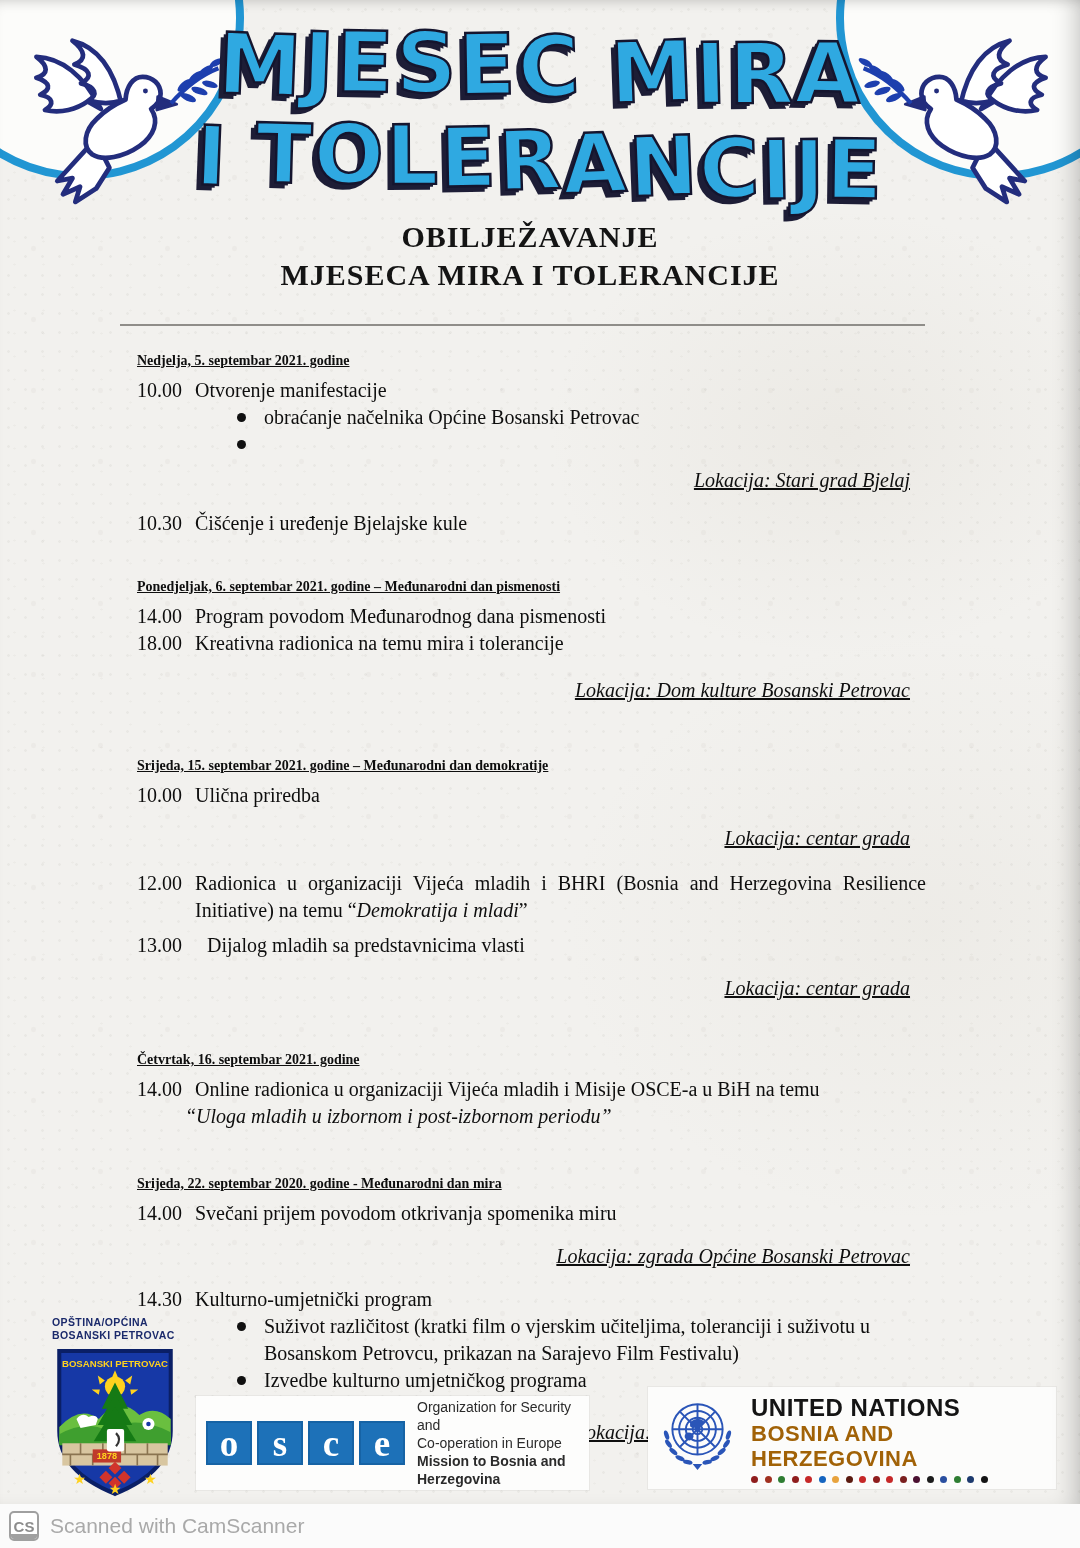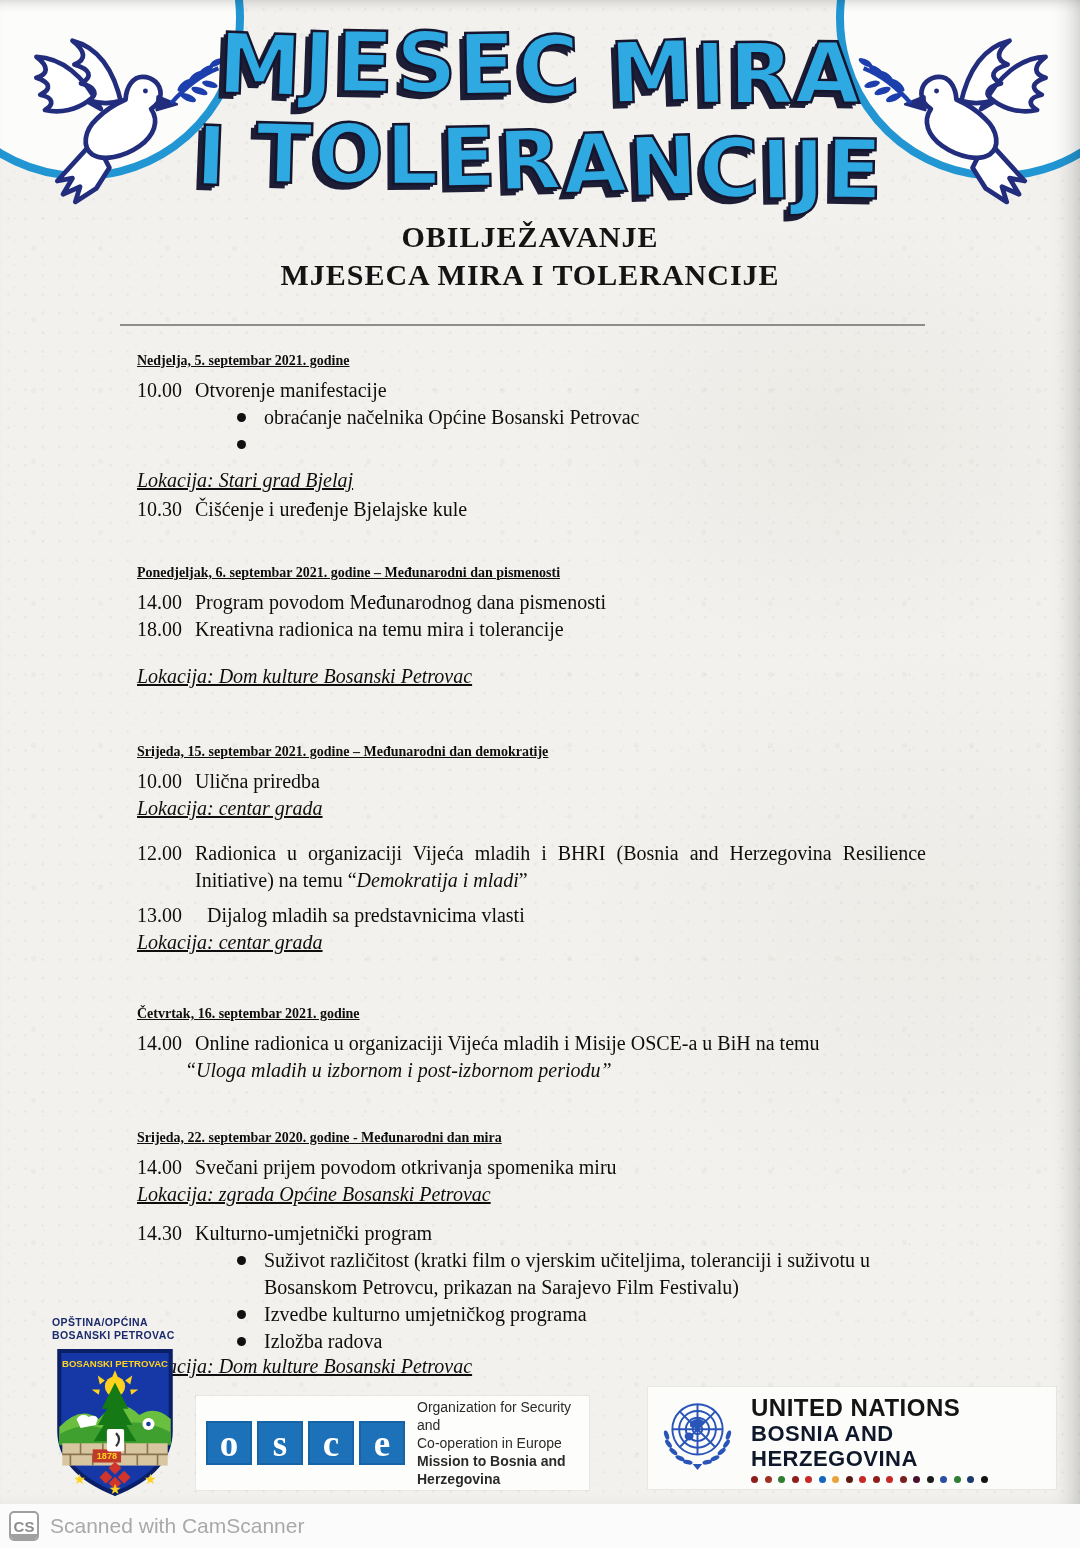--- a/index.html
+++ b/index.html
@@ -34,40 +34,40 @@
   
   .content{position:absolute;left:137px;top:347px;width:789px;z-index:3;
     font-size:20px;line-height:27px;color:#0e0e0e;}
   .sec-h{font-weight:bold;font-size:14px;text-decoration:underline;margin:0 0 3px;}
   .row{display:flex;}
   .row .time{flex:0 0 58px;}
   .row .txt{flex:1;}
   .row .txt.just{text-align:justify;}
   .brow{display:flex;padding-left:100px;}
   .brow .dot{flex:0 0 9px;height:9px;border-radius:50%;background:#101010;margin:9px 18px 0 0;}
-  .loc{text-align:left;font-style:italic;text-decoration:underline;margin:0;}
+  .loc{text-align:right;font-style:italic;text-decoration:underline;margin:16px;}
   .quote{margin-left:48px;font-style:italic;}
   em{font-style:italic;}
   
   .muni{position:absolute;left:52px;top:1316px;width:132px;text-align:left;z-index:3;}
   .muni-label{font-family:"Liberation Sans",sans-serif;font-weight:bold;font-size:10.5px;line-height:13px;
     color:#1b2a6b;letter-spacing:.4px;}
   .osce-box{position:absolute;left:196px;top:1396px;width:393px;height:94px;background:#fdfdfc;z-index:3;
     display:flex;align-items:center;padding:0 10px;box-sizing:border-box;box-shadow:0 0 0 1px rgba(0,0,0,.04);}
   .osce-squares{display:flex;gap:5px;}
   .osce-sq{width:46px;height:44px;background:#1d71b8;color:#fff;display:flex;align-items:center;justify-content:center;
     font-family:"Liberation Serif",serif;font-weight:bold;font-size:37px;line-height:1;
     box-shadow:inset 0 0 0 2px #1663a5;}
   .osce-text{margin-left:12px;font-family:"Liberation Sans",sans-serif;font-size:14px;line-height:18px;color:#2b2b2b;}
   .osce-text .b{font-weight:bold;}
   .un-box{position:absolute;left:648px;top:1387px;width:408px;height:102px;background:#fcfcfb;z-index:3;
     display:flex;align-items:center;padding:0 6px;box-sizing:border-box;box-shadow:0 0 0 1px rgba(0,0,0,.04);}
   .un-text{margin-left:10px;}
   .un-l1{font-family:"Liberation Sans",sans-serif;font-weight:bold;font-size:24px;line-height:27px;color:#141414;letter-spacing:.5px;}
-  .un-l2{font-family:"Liberation Sans",sans-serif;font-weight:bold;font-size:22px;line-height:25px;color:#0f172a;letter-spacing:.5px;}
+  .un-l2{font-family:"Liberation Sans",sans-serif;font-weight:bold;font-size:22px;line-height:25px;color:#a16207;letter-spacing:.5px;}
   .un-dots{margin-top:5px;display:flex;gap:6.5px;}
   .un-dot{width:7px;height:7px;border-radius:50%;display:inline-block;}
   
   .footer{position:absolute;left:0;right:0;bottom:0;height:44px;background:#fbfbfb;z-index:50;
     display:flex;align-items:center;font-family:"Liberation Sans",sans-serif;}
   .cs-badge{width:30px;height:30px;margin-left:9px;border:2px solid #a0a0a0;border-radius:5px;box-sizing:border-box;
     color:#8d8d8d;font-weight:bold;font-size:15px;display:flex;align-items:center;justify-content:center;
     position:relative;overflow:hidden;background:#fff;}
   .cs-badge i{position:absolute;left:0;right:0;bottom:0;height:5px;background:#a0a0a0;}
   .cs-text{margin-left:11px;color:#a9a9a9;font-size:21px;}

